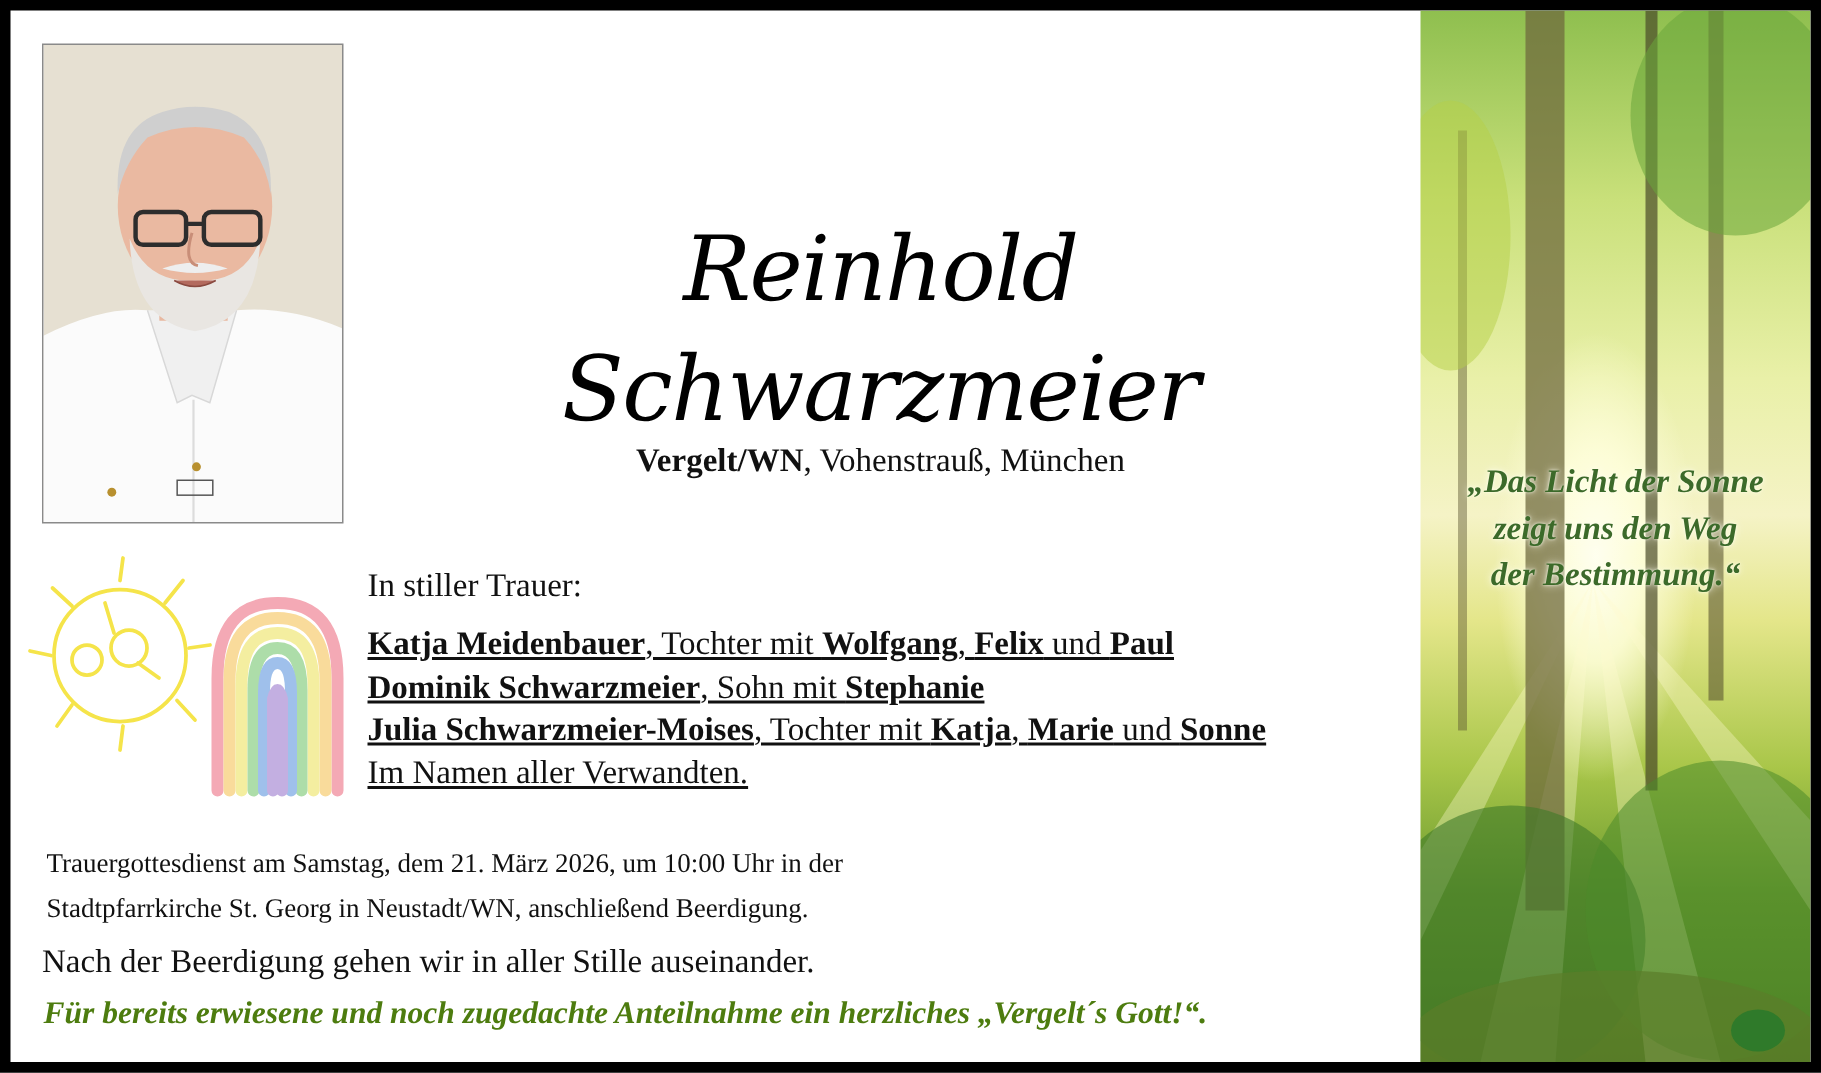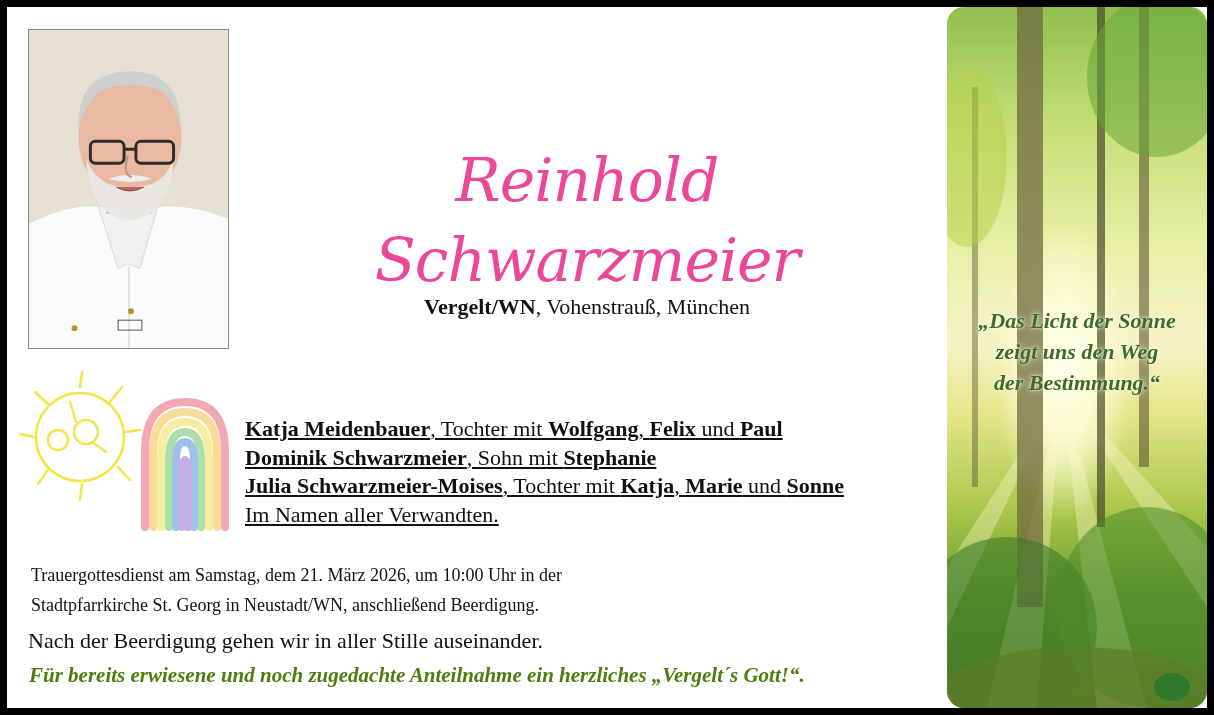--- a/index.html
+++ b/index.html
@@ -25,21 +25,21 @@
   .drawing svg { width: 100%; height: 100%; }
 
   
   .intro {
     position: absolute; left: 240px; top: 18px; width: 680px;
     text-align: center; font-size: 22px; line-height: 30px;
   }
   .name {
     position: absolute; left: 240px; top: 133px; width: 680px;
     text-align: center; font-size: 60px; line-height: 80px;
-    color: #ec4899; font-style: italic; font-family: "DejaVu Serif", "Liberation Serif", serif;
+    color: #000000; font-style: italic; font-family: "DejaVu Serif", "Liberation Serif", serif;
     letter-spacing: -1px; font-weight: normal;
   }
   .dates {
     position: absolute; left: 240px; top: 222px; width: 680px;
     text-align: center; font-size: 22px; line-height: 28px; word-spacing: 1px;
   }
   .dates .gap { display: inline-block; width: 18px; }
   .places {
     position: absolute; left: 240px; top: 286px; width: 680px;
     text-align: center; font-size: 22px; line-height: 28px;
@@ -65,21 +65,20 @@
     font-size: 21px; line-height: 30px; font-style: italic; font-weight: bold;
     color: #4d7c0f;
   }
 
   
   .forest {
     position: absolute; left: 940px; top: 0; width: 260px; height: 701px; overflow: hidden;
     background:
       radial-gradient(ellipse 90px 200px at 45% 52%, rgba(255,255,240,0.98) 0%, rgba(255,255,220,0.85) 35%, rgba(255,250,180,0) 75%),
       linear-gradient(180deg, #8fbf4f 0%, #c9e07a 18%, #e9f0a8 35%, #f5f3c6 48%, #e4e68a 58%, #a9c649 72%, #6b9a2f 84%, #4f7a22 100%);
-    border-radius: 17px;
   }
   .forest svg { position: absolute; left: 0; top: 0; width: 100%; height: 100%; }
   .quote {
     position: absolute; left: 0; top: 298px; width: 260px;
     text-align: center; font-size: 22px; line-height: 31px;
     font-weight: bold; font-style: italic; color: #3c6a2a;
     text-shadow: 0 0 6px rgba(255,255,240,0.9), 0 0 2px rgba(255,255,240,0.9);
   }
 </style>
 </head>
@@ -148,20 +147,21 @@
         <path d="M135 165 L135 90 Q135 40 175 40 Q215 40 215 90 L215 165" stroke="#f29aa8"></path>
         <path d="M143 165 L143 92 Q143 50 175 50 Q207 50 207 92 L207 165" stroke="#f8d58a"></path>
         <path d="M151 165 L151 95 Q151 60 175 60 Q199 60 199 95 L199 165" stroke="#f3ec90"></path>
         <path d="M159 165 L159 98 Q159 70 175 70 Q191 70 191 98 L191 165" stroke="#9fd89a"></path>
         <path d="M166 165 L166 100 Q166 80 175 80 Q184 80 184 100 L184 165" stroke="#8fb6e8"></path>
         <path d="M172 165 L172 104 Q175 92 178 104 L178 165" stroke="#b9a2dc"></path>
       </g>
     </svg>
   </div>
 
+  <div class="mourning-head">In stiller Trauer:</div>
 
   <div class="family">
     <div>
       <b>Katja Meidenbauer</b><span>, Tochter mit </span><b>Wolfgang</b><span>, </span><b>Felix</b><span> und </span><b>Paul</b>
     </div>
     <div>
       <b>Dominik Schwarzmeier</b><span>, Sohn mit </span><b>Stephanie</b>
     </div>
     <div>
       <b>Julia Schwarzmeier-Moises</b><span>, Tochter mit </span><b>Katja</b><span>, </span><b>Marie</b><span> und </span><b>Sonne</b>

